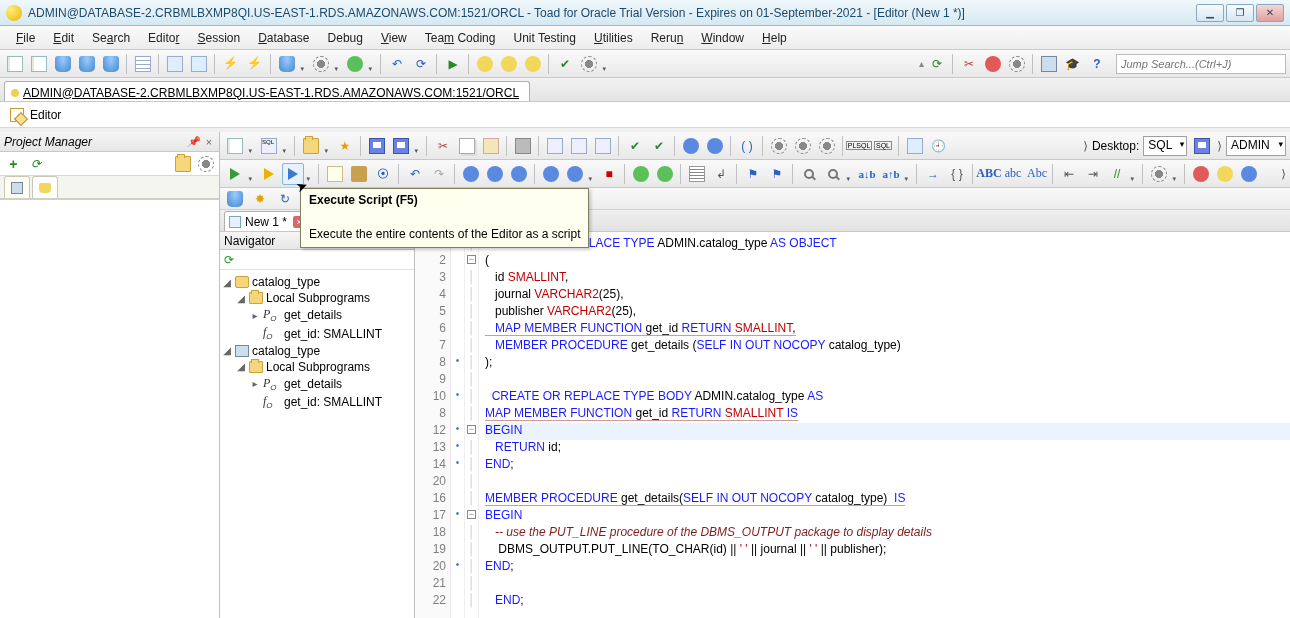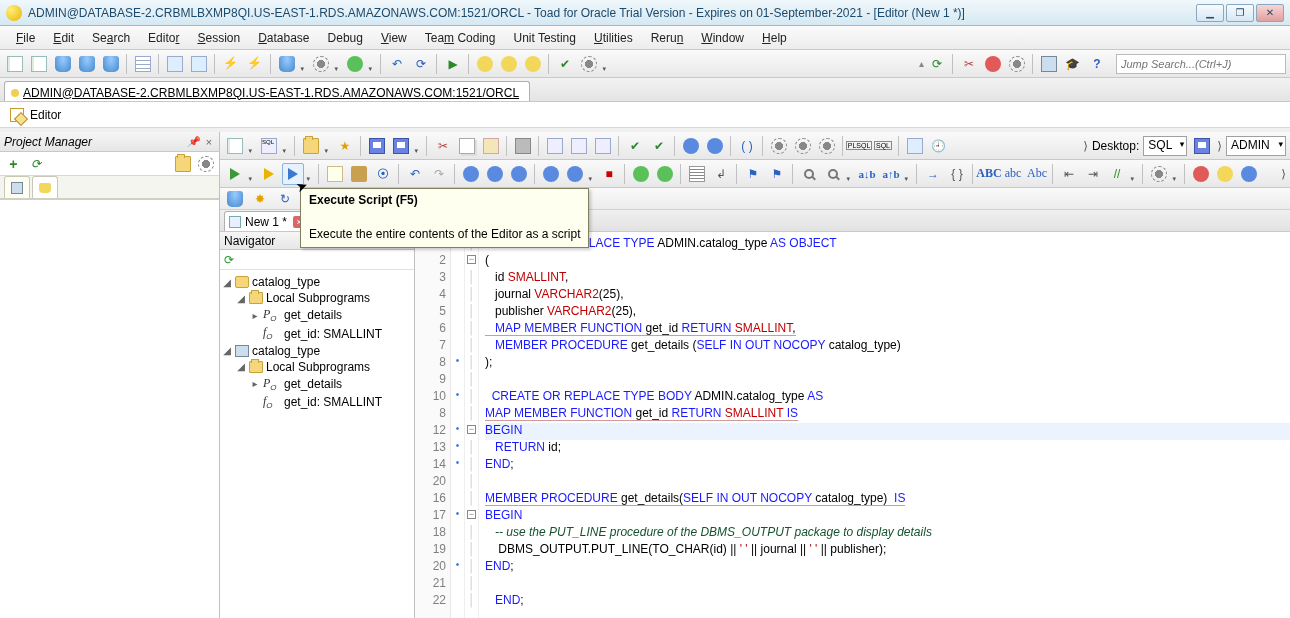--- a/index.html
+++ b/index.html
@@ -119,21 +119,21 @@
 .marks{ width:14px; background:#fff; border-right:1px solid #eee; padding-top:4px;}
 .marks div{height:17px; text-align:center; font-size:10px; color:#3a7ad0;}
 .fold{ width:14px; background:#fff; border-right:1px solid #eee; padding-top:4px;}
 .fold div{height:17px; text-align:center; font-size:10px; color:#888;}
 .fold .box{display:inline-block;width:9px;height:9px;border:1px solid #888;line-height:7px;font-size:9px;}
 .src{ flex:1; padding:4px 0 0 6px; white-space:pre; position:relative;}
 .src .ln{height:17px; position:relative;}
 .kw{color:#1a1aff;}
 .str{color:#a31515;}
 .ty{color:#c00000;}         
-.cm{color:#14532d; font-style:italic;text-align:right;}
+.cm{color:#7f1d1d; font-style:italic;text-align:right;}
 .uline{border-bottom:1px solid #d09aa0;}
 .src .ln.caret{background:#eaf3fe;}
 
 .abc{font-family:"Times New Roman",serif;}
 </style>
 </head>
 <body>
 
 <div class="titlebar">
   <span class="app-icon"></span>

